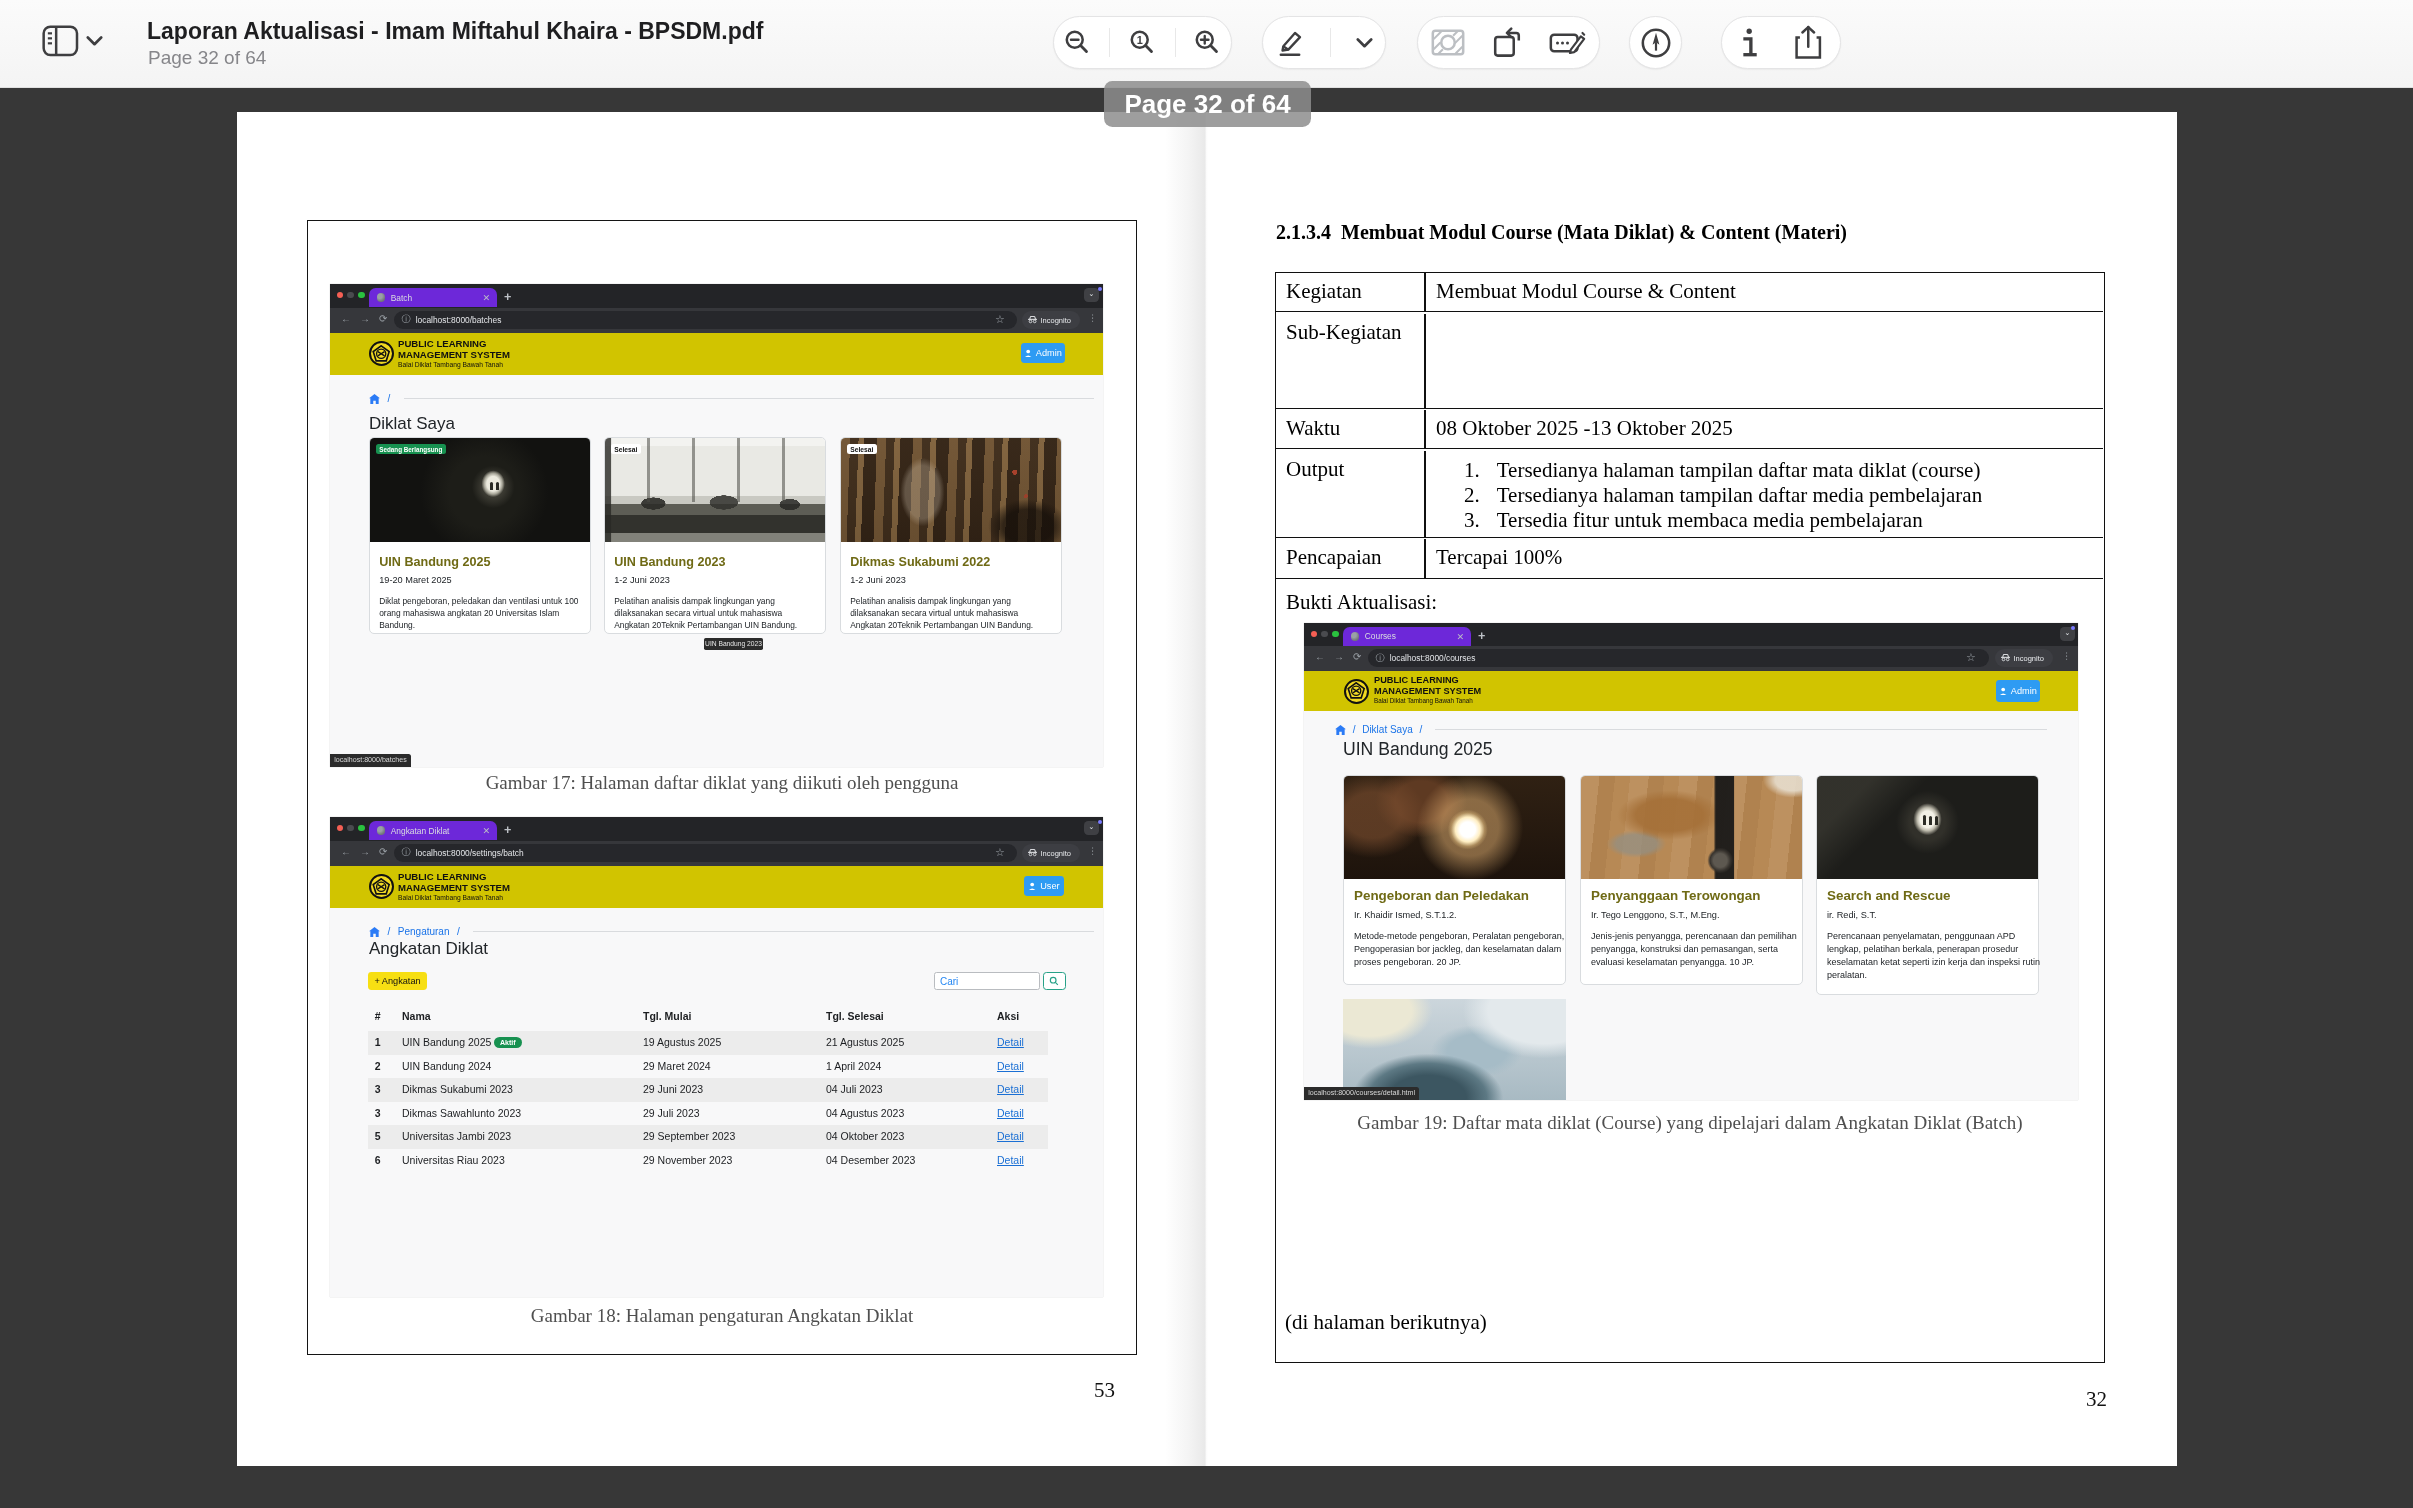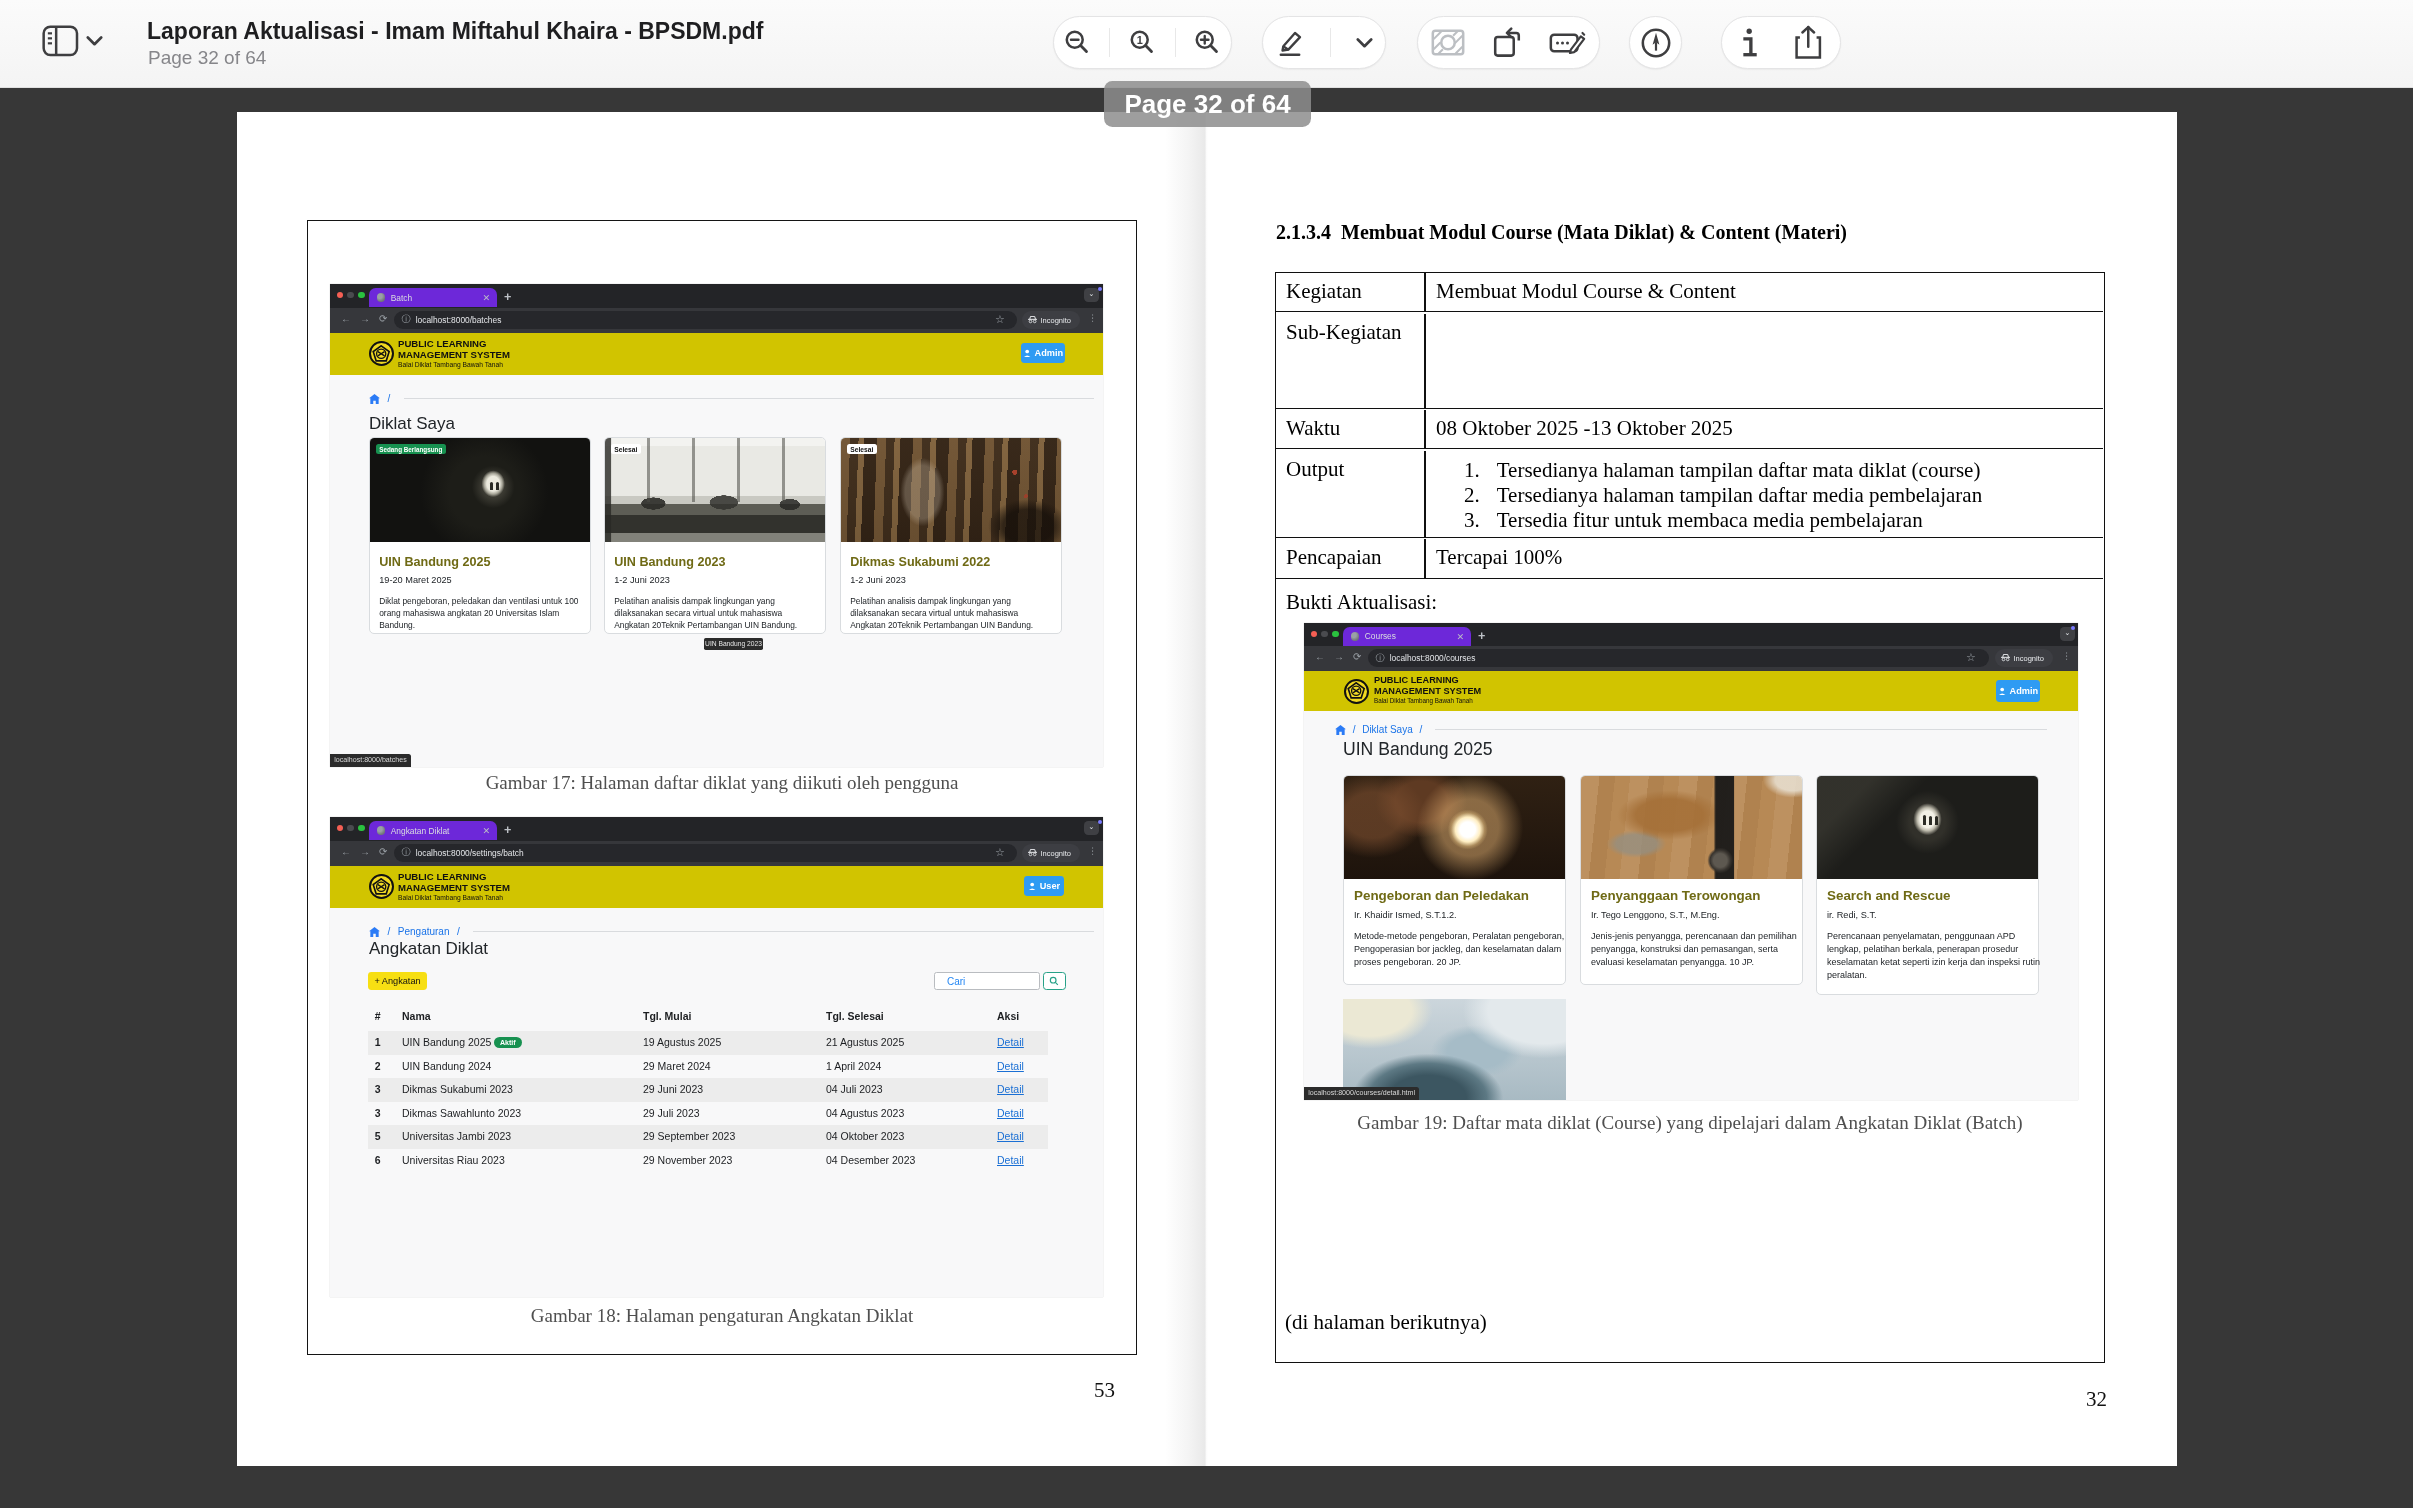--- a/index.html
+++ b/index.html
@@ -44,21 +44,21 @@
 .navic{position:absolute;top:5px;color:#9aa0a6;font-size:10px}
 .urlpill{position:absolute;left:64px;top:3.4px;height:18.4px;background:#26272b;border-radius:10px;color:#e4e6e9;font-size:8.4px;display:flex;align-items:center}
 .ibadge{color:#9aa0a6;font-size:9.2px;margin:0 5px 0 7.5px;flex:none;line-height:1}
 .star{position:absolute;top:5px;color:#9aa0a6;font-size:11px}
 .incog{position:absolute;top:3.4px;height:18.4px;background:#3d3e43;border-radius:9.2px;color:#e8eaed;font-size:7.5px;display:flex;align-items:center;padding:0 5.9px;gap:3.4px}
 .vdots{position:absolute;top:4.2px;color:#9aa0a6;font-size:9.2px;letter-spacing:0}
 .lmshead{position:absolute;left:0;width:100%;background:#d1c400}
 .lmslogo{position:absolute;border-radius:50%;background:#f0d820;border:2.5px solid #111;display:flex;align-items:center;justify-content:center}
 .lmst1{position:absolute;font-weight:bold;color:#101010;line-height:1.18}
 .lmst2{position:absolute;color:#101010}
-.adminbtn{position:absolute;background:#2e9bf3;border-radius:3.4px;color:#fff;font-weight:bold;display:flex;align-items:center;justify-content:center;gap:3.4px}
+.adminbtn{position:absolute;background:#2e9bf3;border-radius:3.4px;color:#fff;font-weight:normal;display:flex;align-items:center;justify-content:center;gap:3.4px}
 .bcrow{position:absolute;display:flex;align-items:center;color:#1a73e8}
 .bchr{height:0.8px;background:#d9dbde;flex:1}
 .lmsh1{position:absolute;color:#212529}
 .card{position:absolute;background:#fff;border:0.8px solid #d9dcdf;border-radius:5px}
 .cardimg{position:absolute;left:0;top:0;width:100%;border-radius:4.2px 4.2px 0 0;overflow:hidden}
 .badge{position:absolute;left:5.9px;top:5.9px;border-radius:2.5px;font-weight:bold;padding:1.7px 3.4px;letter-spacing:0}
 .ctitle{position:absolute;font-weight:bold;color:#6f6a15}
 .cmeta{position:absolute;color:#212529}
 .statusbar{position:absolute;left:0;background:#2b2b2b;color:#d8d8d8;display:flex;align-items:center;padding:0 4.2px;border-radius:0 2.5px 0 0}
 .hovtip{position:absolute;background:#2b2b2b;color:#e6e6e6;border-radius:1.7px;display:flex;align-items:center;justify-content:center}
@@ -330,21 +330,21 @@
       <svg width="11" height="10" viewBox="0 0 13 12">
           <path d="M6.5 0 L13 5 L11.5 5 L11.5 12 L8 12 L8 8 L5 8 L5 12 L1.5 12 L1.5 5 L0 5 Z" fill="#2b7bf6"></path>
         </svg>
       <span style="margin-left:7.5px;font-size:10px">/</span>
       <span style="margin-left:7.5px;font-size:10px">Pengaturan</span>
       <span style="margin-left:7.5px;font-size:10px">/</span>
       <div class="bchr" style="margin-left:13.4px"></div>
     </div>
     <div class="lmsh1" style="left:39px;top:122px;font-size:17px">Angkatan Diklat</div>
     <div style="position:absolute;left:38px;top:155px;width:59px;height:18.4px;background:#f7df13;border-radius:3.4px;color:#111;font-size:9.2px;display:flex;align-items:center;justify-content:center">+ Angkatan</div>
-    <div style="position:absolute;left:604px;top:155px;width:106px;height:18.4px;background:#fff;border:0.8px solid #b9bcc0;border-radius:2.5px;color:#2386f3;font-size:10px;line-height:17.6px;padding-left:12px">Cari</div>
+    <div style="position:absolute;left:604px;top:155px;width:106px;height:18.4px;background:#fff;border:0.8px solid #b9bcc0;border-radius:2.5px;color:#2386f3;font-size:10px;line-height:17.6px;padding-left:5px">Cari</div>
     <div style="position:absolute;left:713px;top:155px;width:22.6px;height:18.4px;background:#fff;border:1.3px solid #27a188;border-radius:3.4px;display:flex;align-items:center;justify-content:center">
       <svg width="10" height="10" viewBox="0 0 12 12">
           <circle cx="5" cy="5" r="3.4" fill="none" stroke="#27a188" stroke-width="1.4"></circle>
           <line x1="7.6" y1="7.6" x2="10.6" y2="10.6" stroke="#27a188" stroke-width="1.4"></line>
         </svg>
     </div>
 
     <div style="position:absolute;left:38px;top:193px;width:680px;font-size:10.5px;color:#1c1e21">
       <div style="position:relative;height:21px;font-weight:bold">
         <span style="position:absolute;left:6.7px">#</span>

